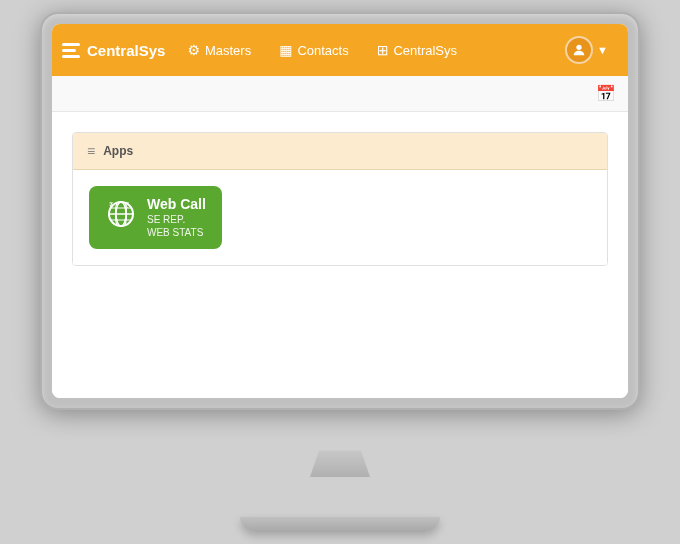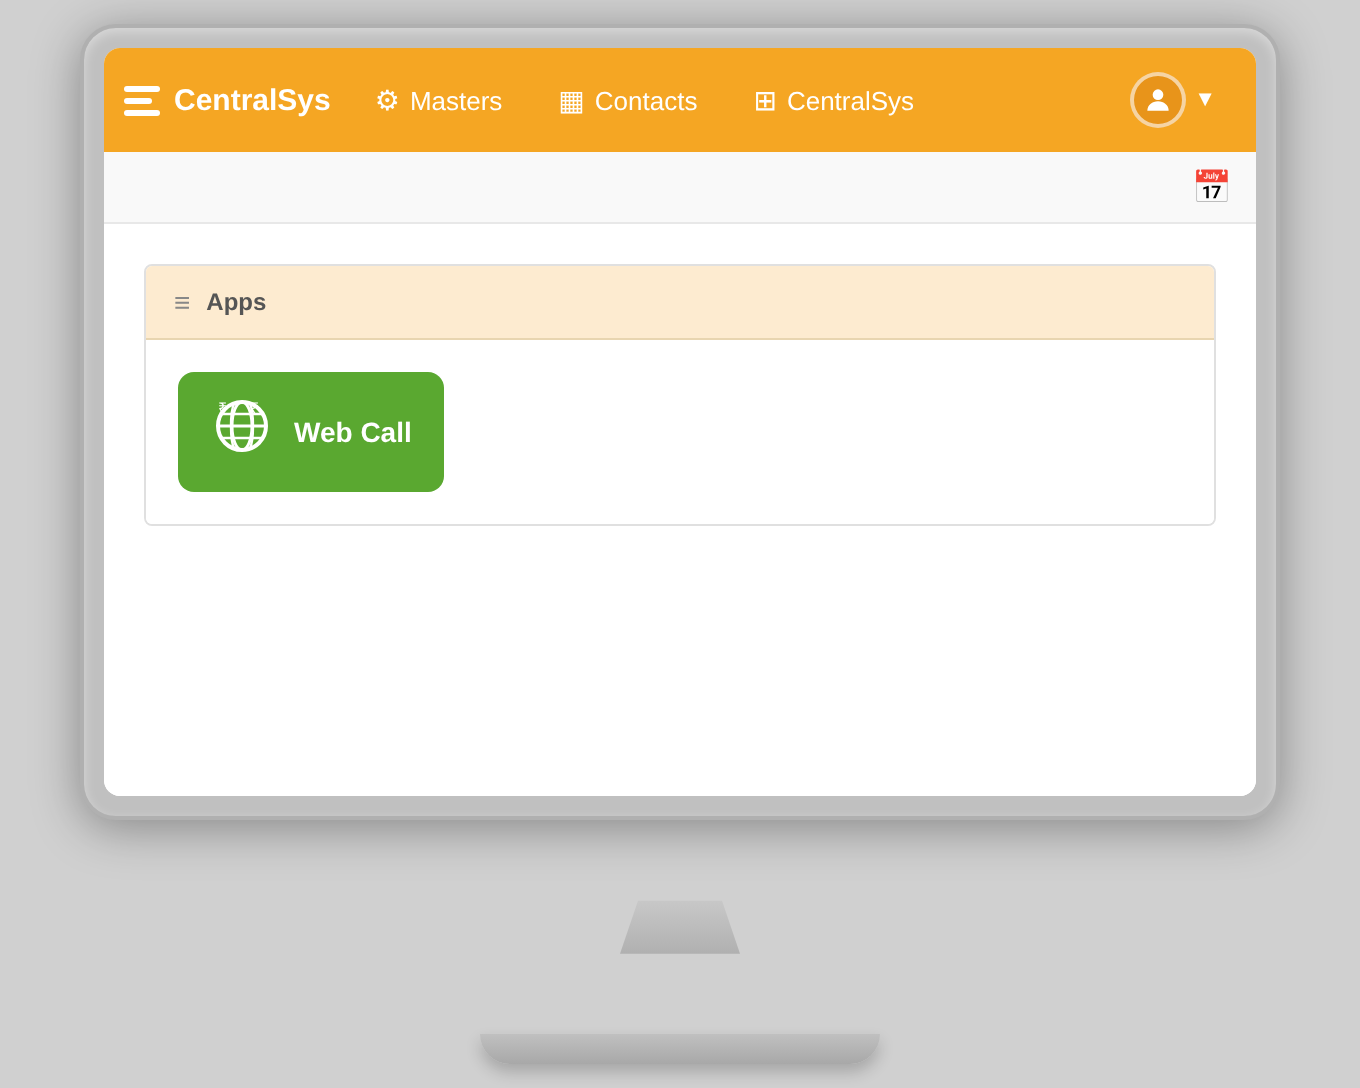--- a/index.html
+++ b/index.html
@@ -336,20 +336,21 @@
                   <path d="M6 10h20M6 22h20" stroke="white" stroke-width="1.2"></path>
                   <path d="M12 5c-1 2-1.5 5-1.5 11s0.5 9 1.5 11" stroke="white" stroke-width="1.2"></path>
                   <path d="M20 5c1 2 1.5 5 1.5 11s-0.5 9-1.5 11" stroke="white" stroke-width="1.2"></path>
 
                   <text x="4" y="10" font-size="8" fill="white">₹</text>
                   <text x="20" y="10" font-size="8" fill="white">₹</text>
                 </svg>
               </div>
               <div class="app-tile-text">
                 <span class="app-tile-name">Web Call</span>
+                <span class="app-tile-sub">SE REP.<br>WEB STATS</span>
               </div>
             </div>
 
 
           </div>
         </div>
       </div>
 
     </div>
   </div>

